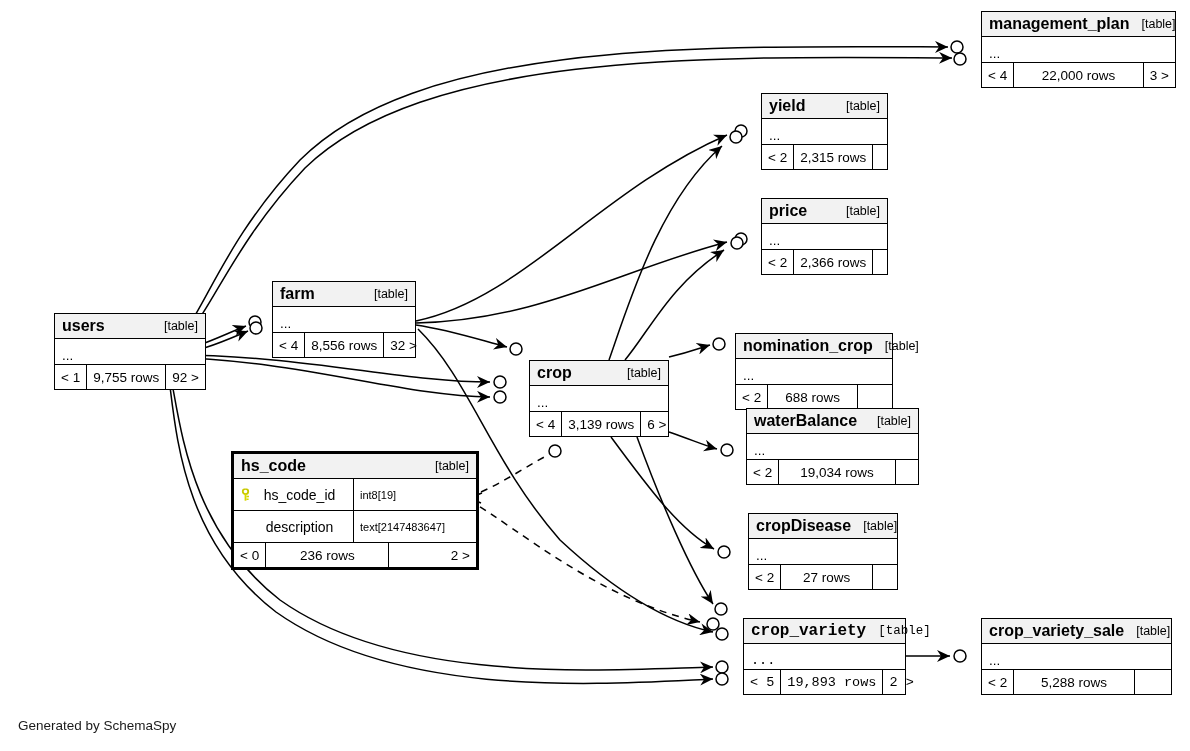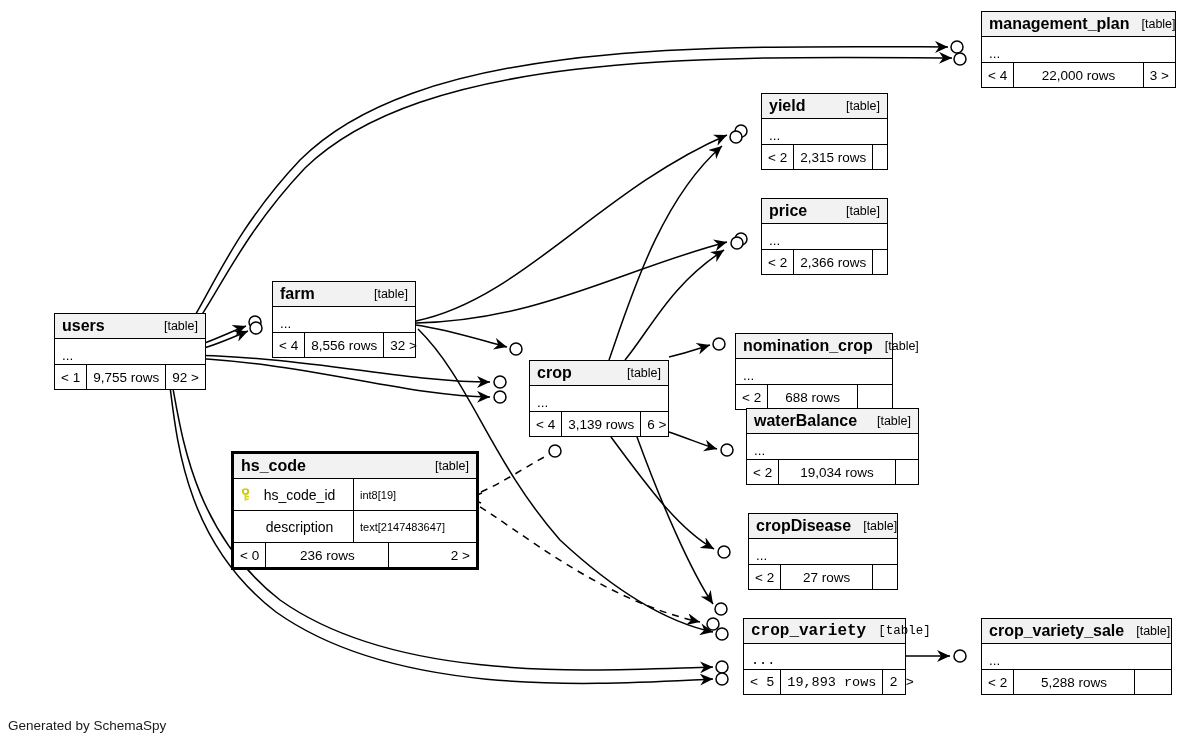--- a/index.html
+++ b/index.html
@@ -131,21 +131,21 @@
   .keyicon {
     position: absolute;
     left: 6px;
     top: 50%;
     transform: translateY(-50%);
     width: 11px;
     height: 13px;
   }
   #footer-note {
     position: absolute;
-    left: 8px;
+    left: 18px;
     top: 718px;
     font-size: 13.5px;
     color: #1a1a1a;
     white-space: nowrap;
   }
 </style>
 </head>
 <body>
 
 <div id="canvas">

